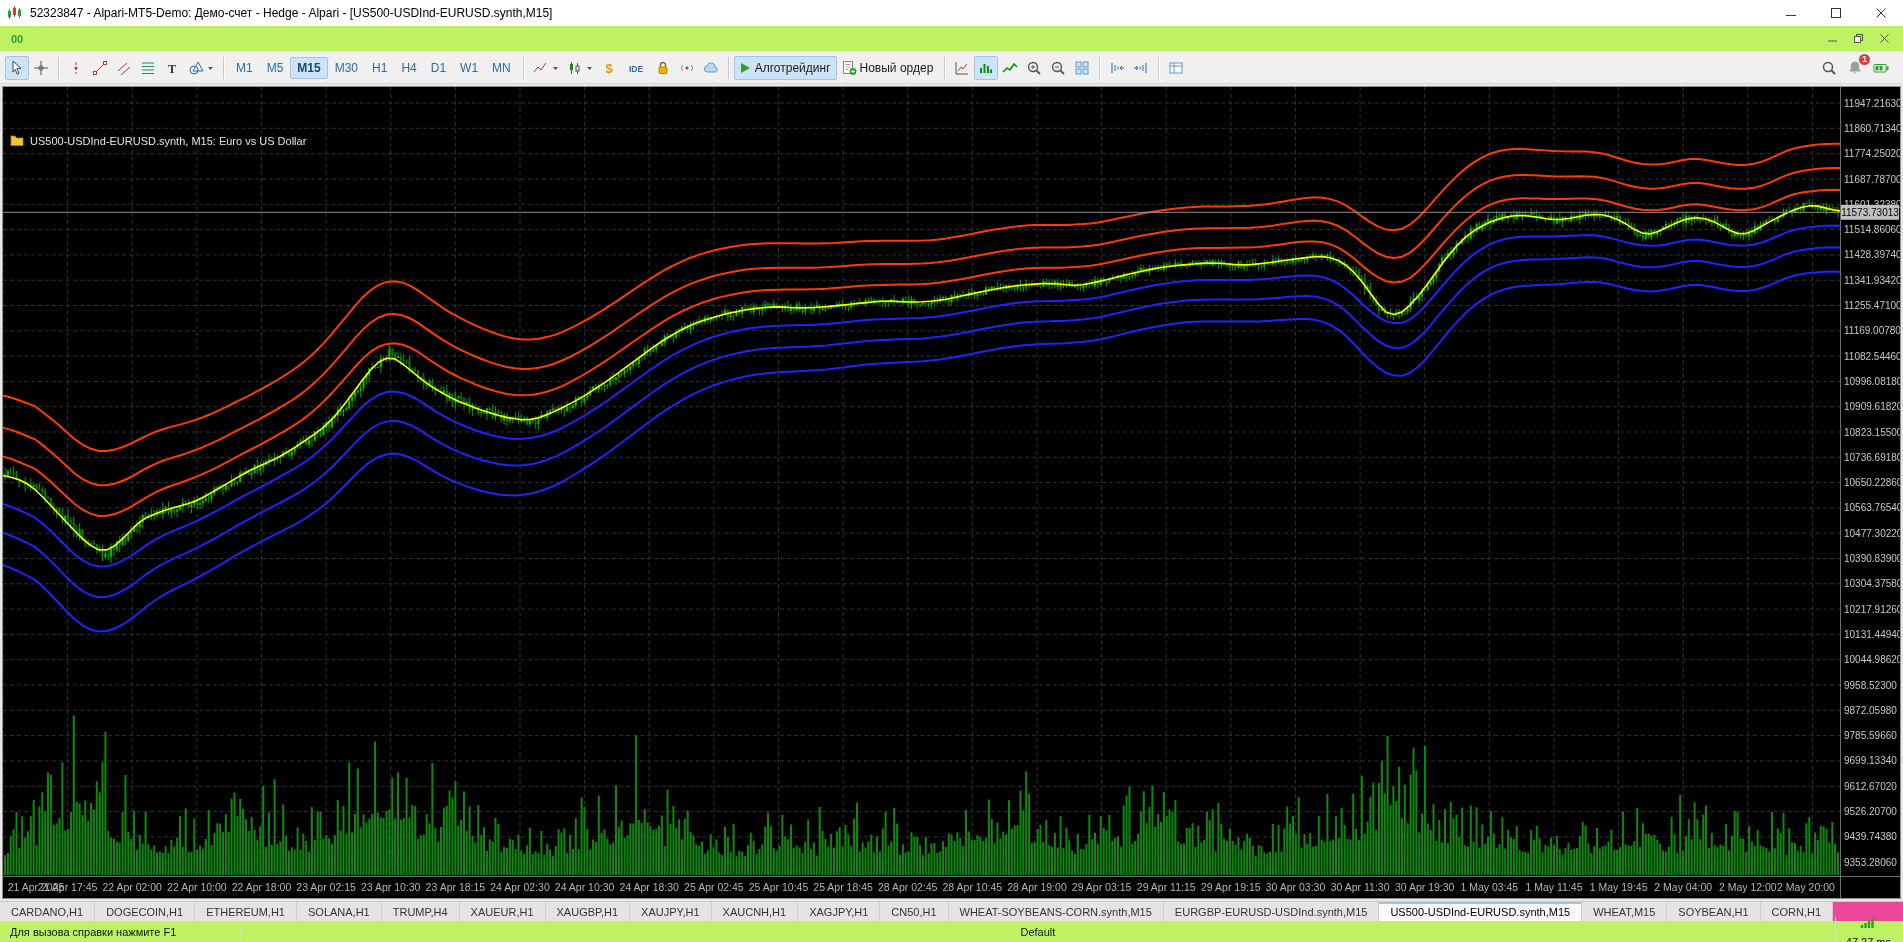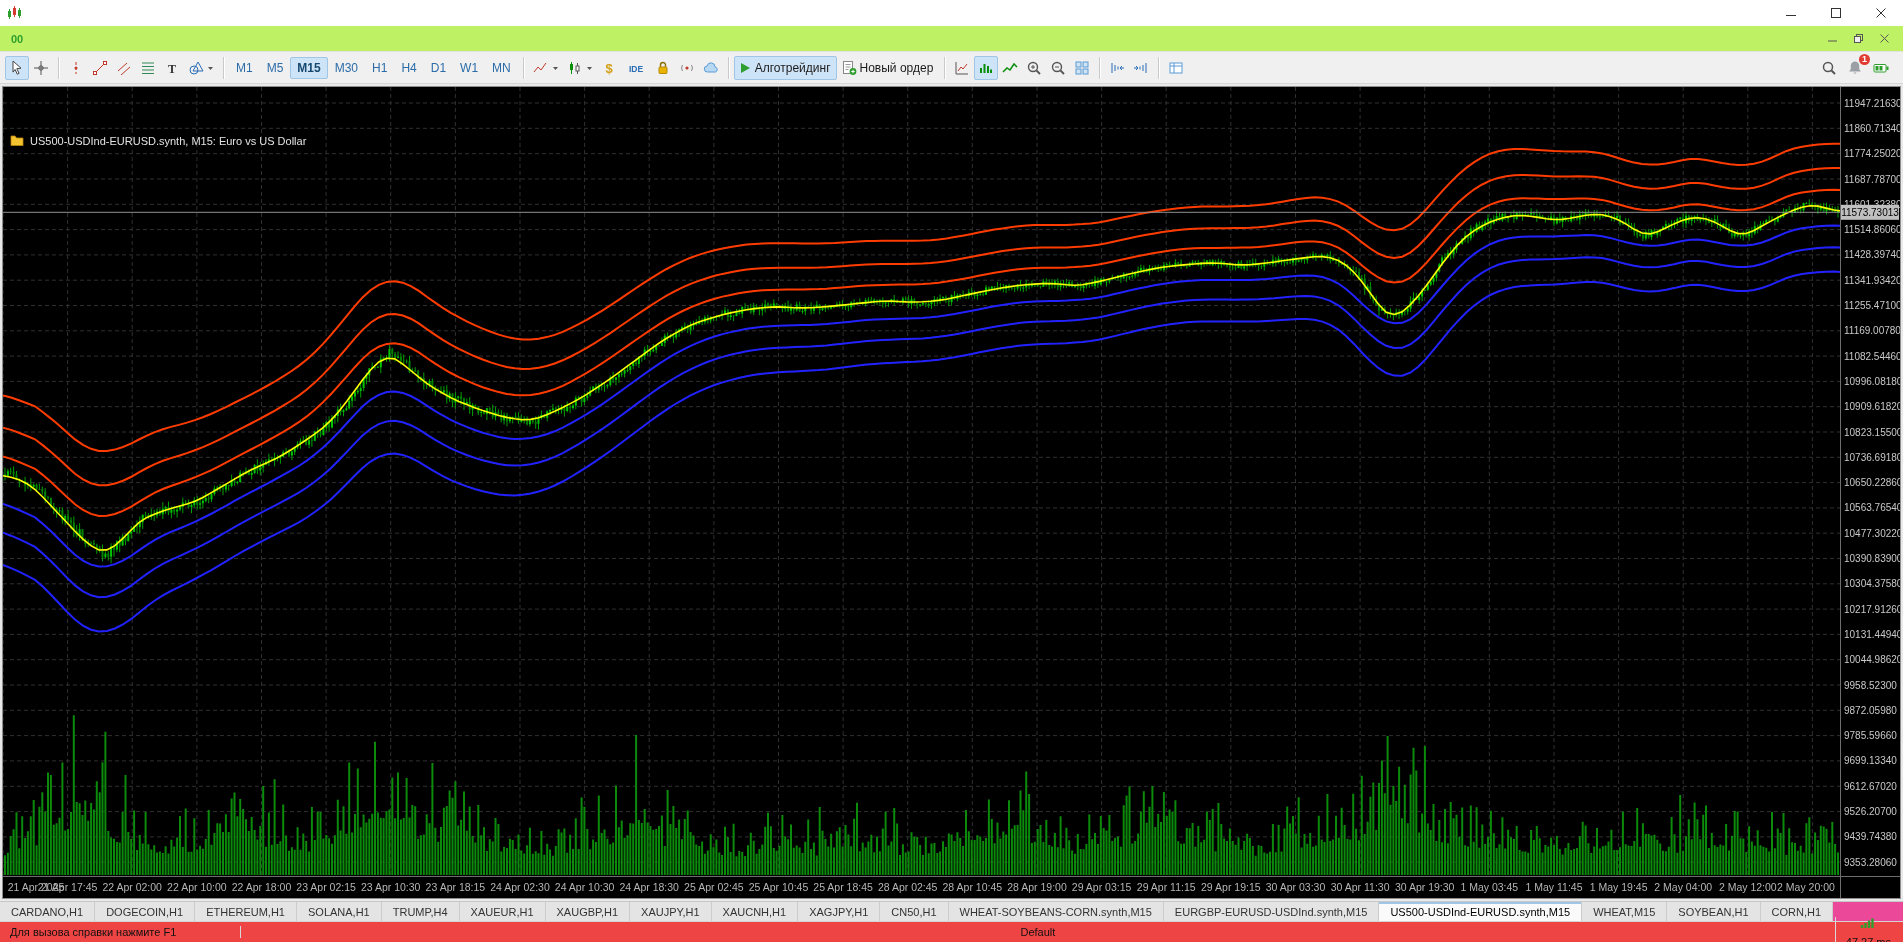--- a/index.html
+++ b/index.html
@@ -30,40 +30,41 @@
   
   .chart-region{height:817px;background:#e9e9e9;padding:2px;box-sizing:border-box;}
   .chart-window{position:relative;width:100%;height:100%;background:#000;border:1px solid #8f8f8f;box-sizing:border-box;}
   #chart-holder{position:absolute;inset:0;}
   .chart-label{position:absolute;top:3px;left:7px;display:flex;align-items:center;gap:6px;color:#e2e2e2;font-size:11px;white-space:nowrap;margin-top:44px;}
   
   .tabsbar{height:20px;background:#ec4899;display:flex;align-items:stretch;border-top:1px solid #c8c8c8;box-sizing:border-box;overflow:hidden;}
   .tab{display:flex;align-items:center;padding:0 11px;font-size:11px;color:#333;border-right:1px solid #cccccc;background:#e4e4e4;white-space:nowrap;}
   .tab.active{background:#fafafa;color:#000;box-shadow:inset 0 2px 0 #9fc6e7;}
   
-  .statusbar{height:21px;background:#ef4444;border-top:1px solid #d4d4d4;display:flex;align-items:center;font-size:11px;color:#111;box-sizing:border-box;}
+  .statusbar{height:21px;background:#bef264;border-top:1px solid #d4d4d4;display:flex;align-items:center;font-size:11px;color:#111;box-sizing:border-box;}
   .sb-cell{padding:0 10px;display:flex;align-items:center;gap:5px;white-space:nowrap;}
   .sb-help{border-right:1px solid #d8d8d8;min-width:220px;}
   .sb-fill{flex:1;}
   .sb-conn{border-left:1px solid #d8d8d8;padding-right:12px;flex-direction:column;}
 </style>
 </head>
 <body>
 
 <div class="titlebar">
   <span class="app-icon">
     <svg width="16" height="16">
         <rect x="1" y="6" width="3" height="6" fill="#2e9e2e"></rect>
         <rect x="2" y="4" width="1" height="10" fill="#2e9e2e"></rect>
         <rect x="6" y="3" width="3" height="7" fill="#d33b33"></rect>
         <rect x="7" y="1" width="1" height="11" fill="#d33b33"></rect>
         <rect x="11" y="5" width="3" height="6" fill="#2e9e2e"></rect>
         <rect x="12" y="3" width="1" height="10" fill="#2e9e2e"></rect>
       </svg>
   </span>
+  <span class="title-text">52323847 - Alpari-MT5-Demo: Демо-счет - Hedge - Alpari - [US500-USDInd-EURUSD.synth,M15]</span>
   <div class="win-btns">
     <div class="win-btn">
         <svg width="10" height="10">
           <path d="M0 7.5h10" stroke="#333" fill="none"></path>
         </svg>
       </div>
     <div class="win-btn">
         <svg width="10" height="10">
           <rect x="0.5" y="0.5" width="9" height="9" fill="none" stroke="#333"></rect>
         </svg>

